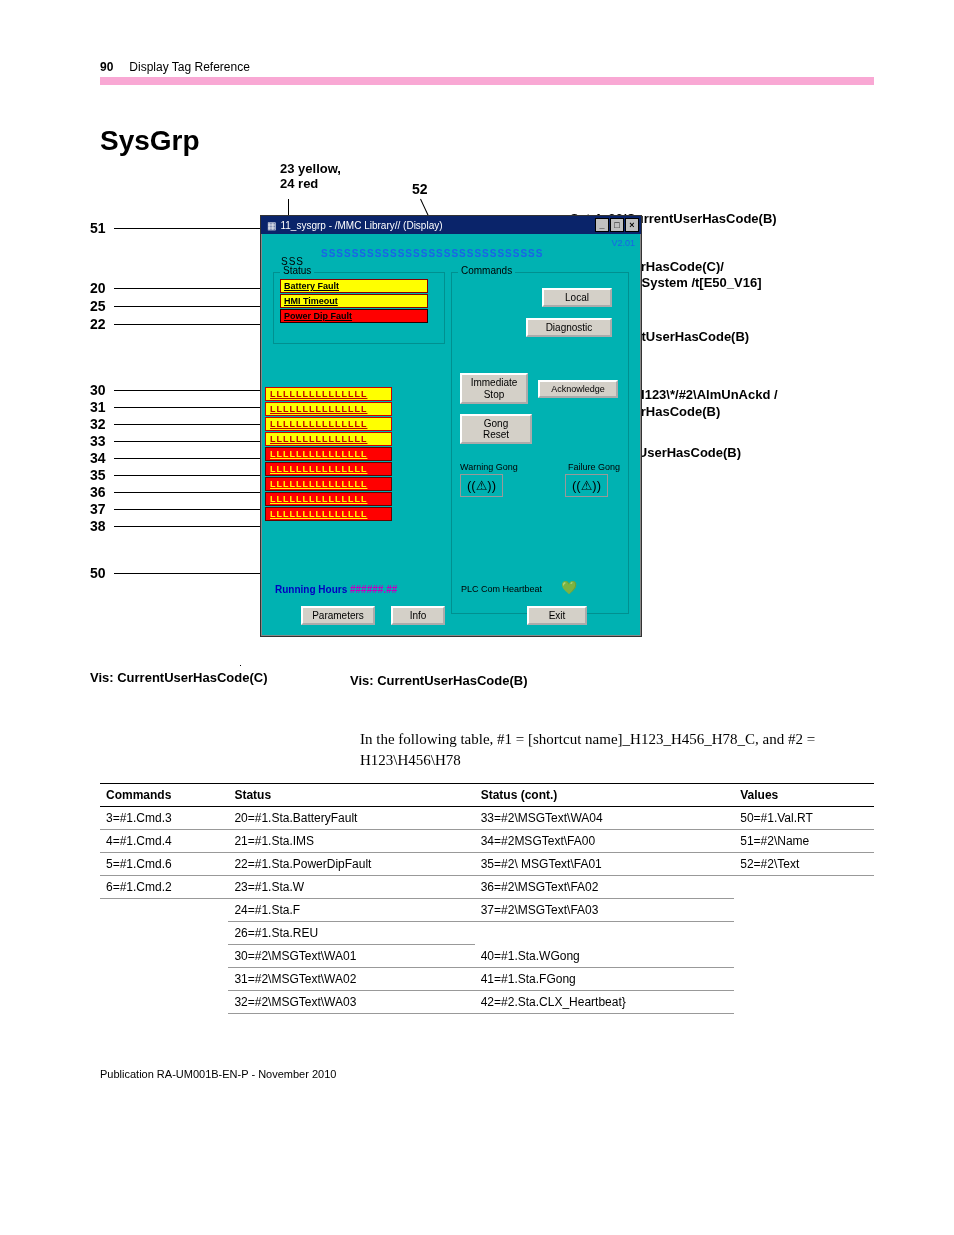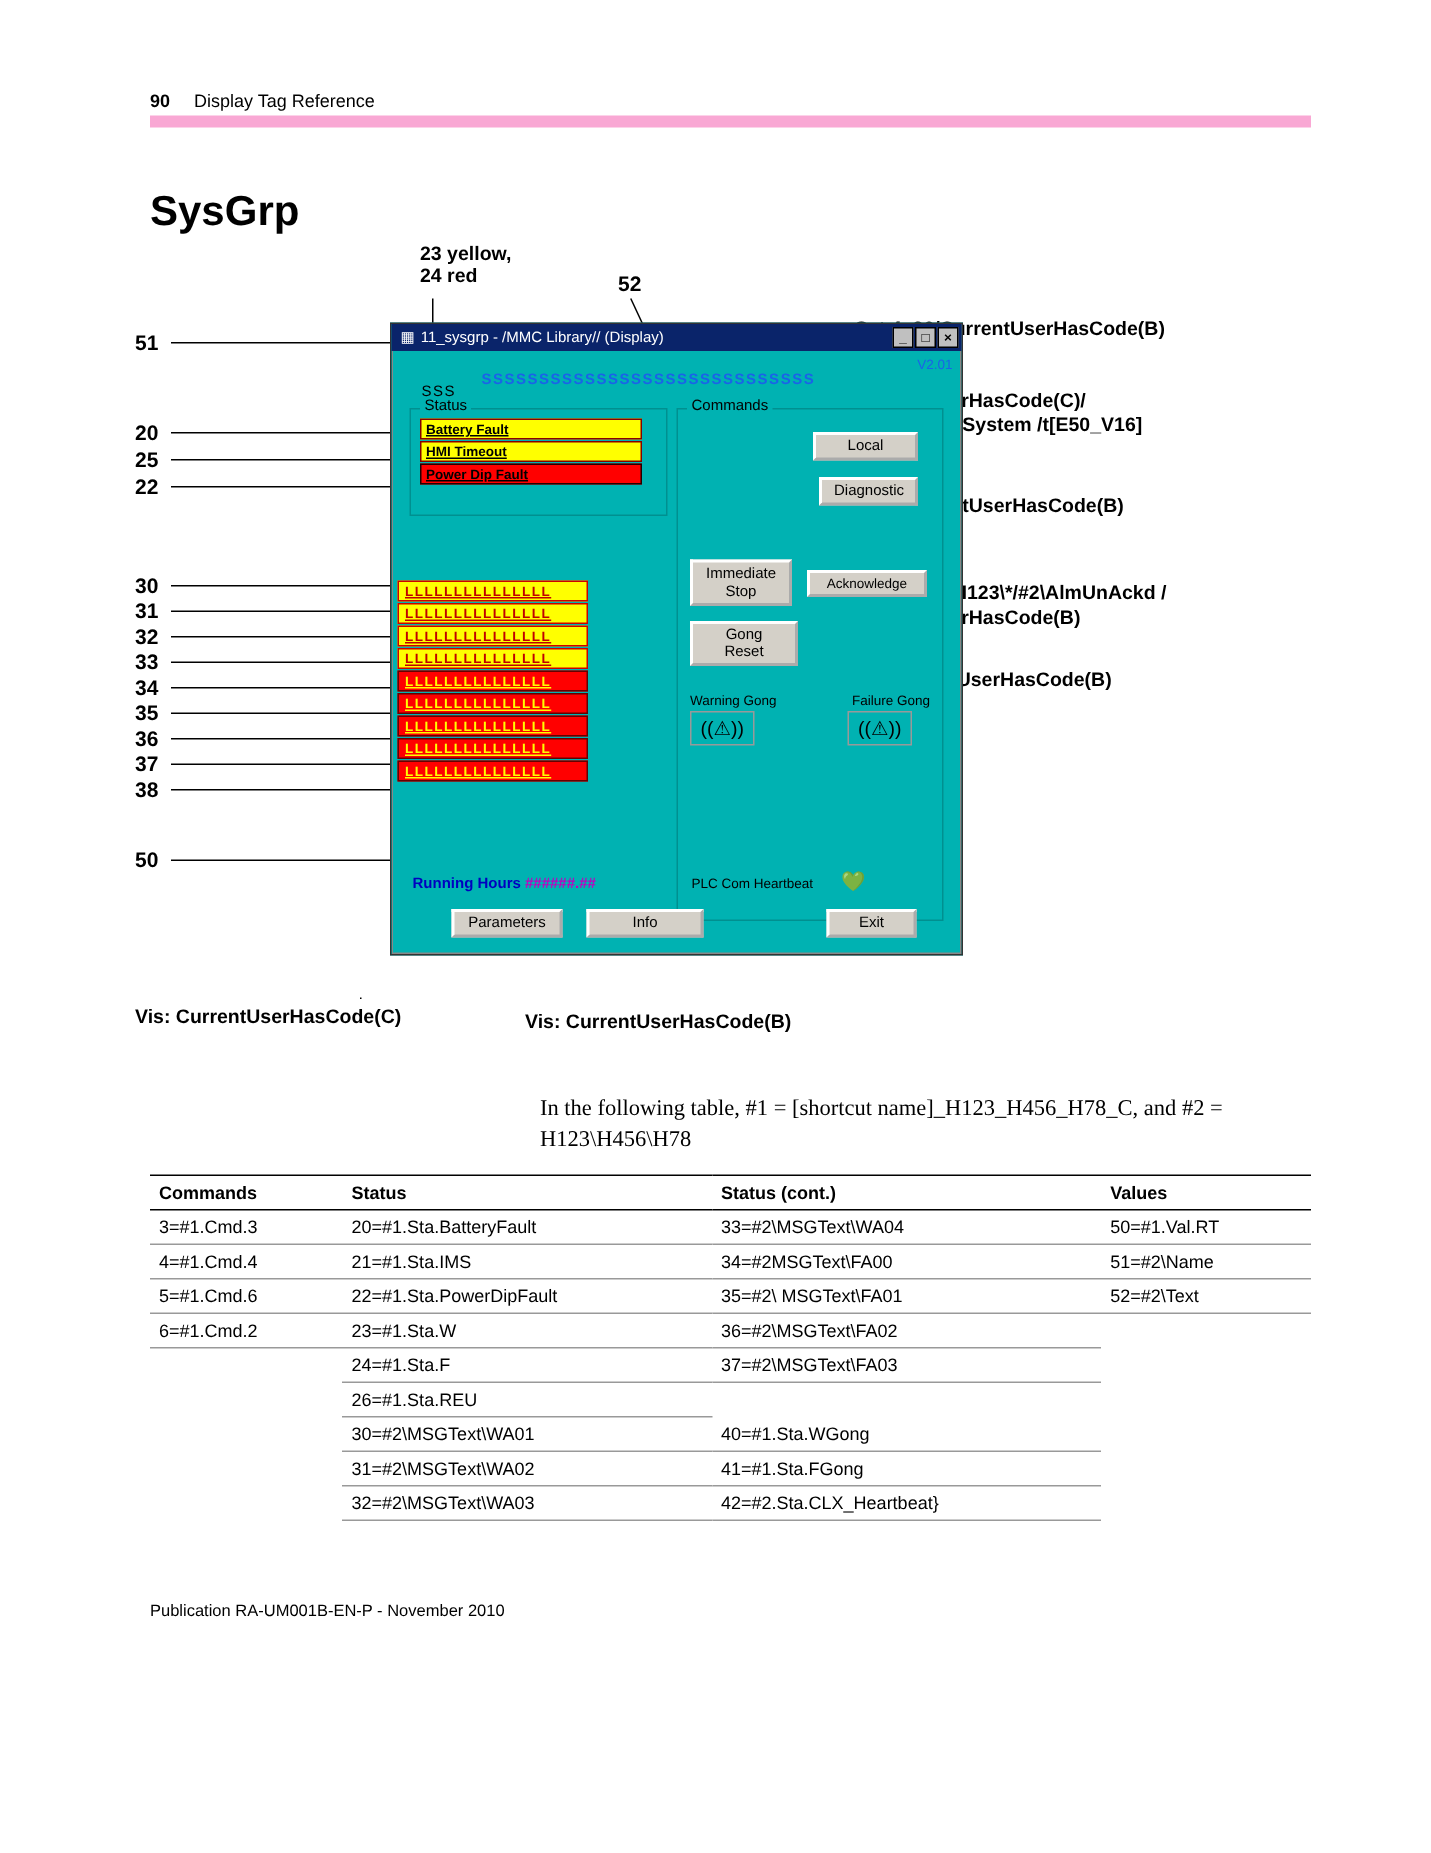--- a/index.html
+++ b/index.html
@@ -243,21 +243,21 @@
         <div class="list-r">LLLLLLLLLLLLLLL</div>
         <div class="list-r">LLLLLLLLLLLLLLL</div>
       </div>
 
       <div class="commands-box">
         <div class="status-title">Commands</div>
         <div style="text-align:right;margin:14px 16px 0 0;">
           <span class="btn" style="width:70px;">Local</span>
         </div>
         <div style="text-align:right;margin:10px 16px 0 0;">
-          <span class="btn" style="width:66px;">Diagnostic</span>
+          <span class="btn" style="width:86px;">Diagnostic</span>
         </div>
         <div style="display:flex;align-items:center;gap:10px;margin:36px 8px 0 8px;">
           <span class="btn" style="width:68px;line-height:1.15;">
             <div>Immediate</div>
             <div>Stop</div>
           </span>
           <span class="btn" style="font-size:9px;width:80px;">Acknowledge</span>
         </div>
         <div style="margin:10px 0 0 8px;">
           <span class="btn" style="width:72px;">Gong Reset</span>
@@ -274,21 +274,21 @@
 
       <div class="running-hours">
         <span>Running Hours</span>
         <span class="hash">######.##</span>
       </div>
       <div class="plc"><span>PLC Com Heartbeat</span></div>
       <div class="heart">💚</div>
 
       <div class="bottom-btns">
         <span class="btn" style="width:74px;">Parameters</span>
-        <span class="btn" style="width:78px;">Info</span>
+        <span class="btn" style="width:54px;">Info</span>
         <span style="width:50px;"></span>
         <span class="btn" style="width:60px;">Exit</span>
       </div>
     </div>
   </div>
 
   <div class="table-note">In the following table, #1 = [shortcut name]_H123_H456_H78_C, and #2 = H123\H456\H78</div>
 
   <table class="dt">
     <thead>

